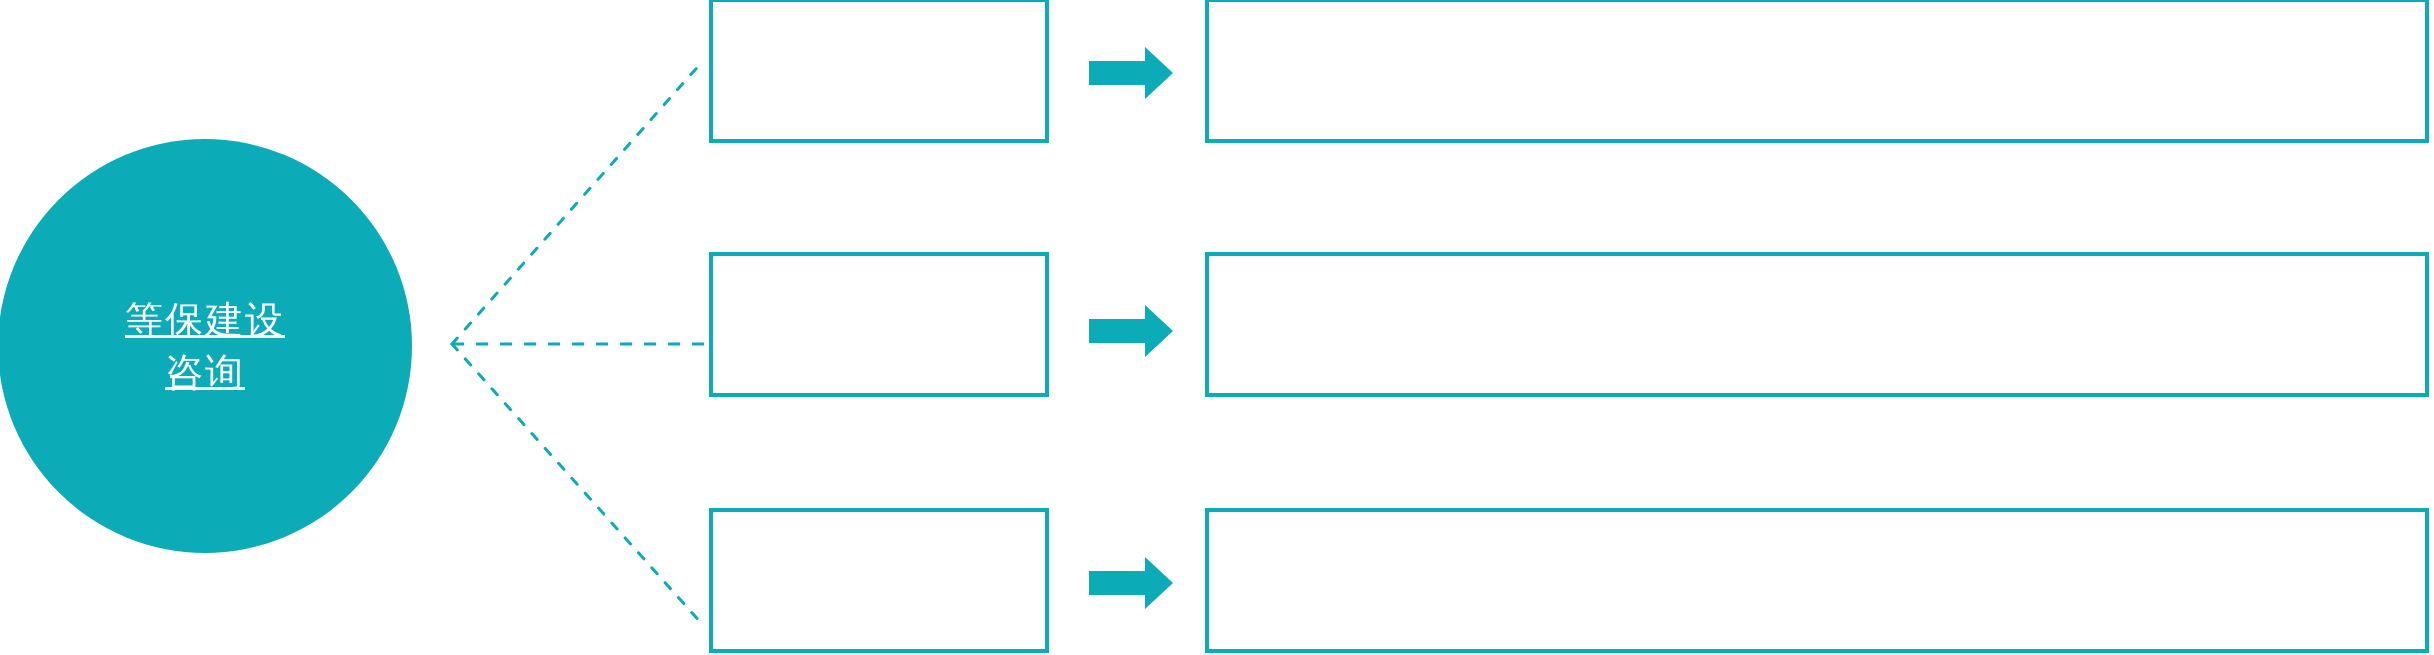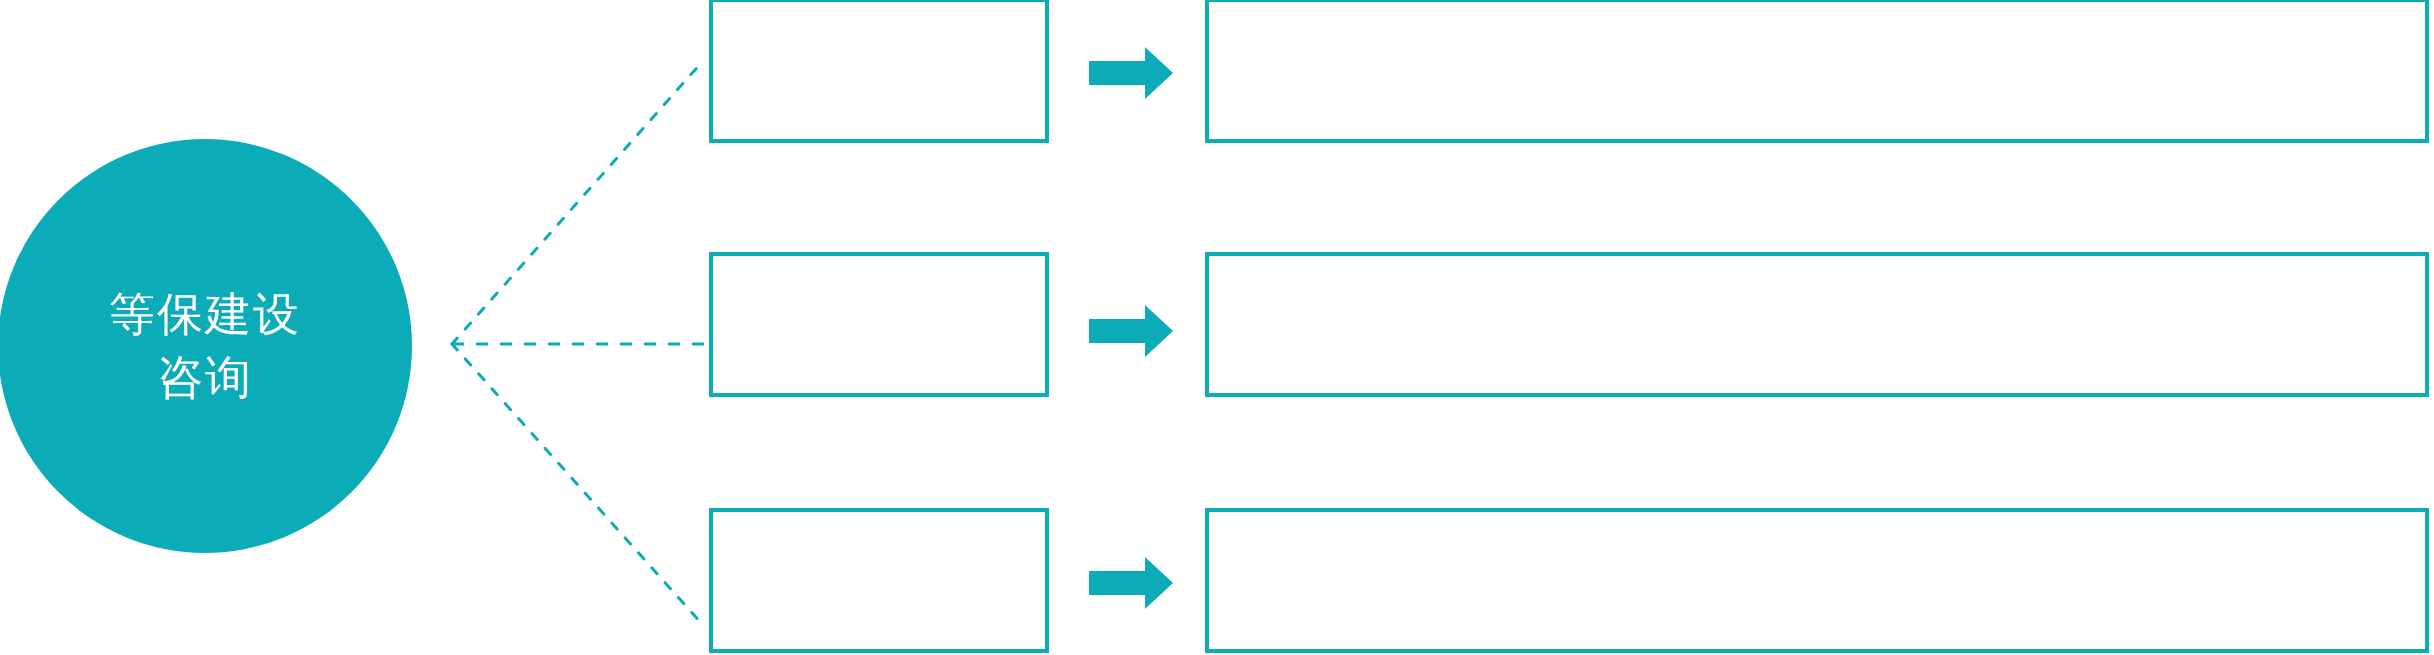--- a/index.html
+++ b/index.html
@@ -29,26 +29,27 @@
     border-radius: 50%;
     background: #0BABB7;
     display: flex;
     flex-direction: column;
     align-items: center;
     justify-content: center;
     box-sizing: border-box;
   }
   .hub-line {
     color: #ffffff;
-    font-size: 46px;
+    font-size: 38px;
     line-height: 1.38;
     letter-spacing: 2px;
     font-weight: 400;
     white-space: nowrap;
     text-align: right;
+    text-decoration: underline;
   }
 
   
   .connectors {
     position: absolute;
     left: 0;
     top: 0;
     width: 2434px;
     height: 655px;
     pointer-events: none;

